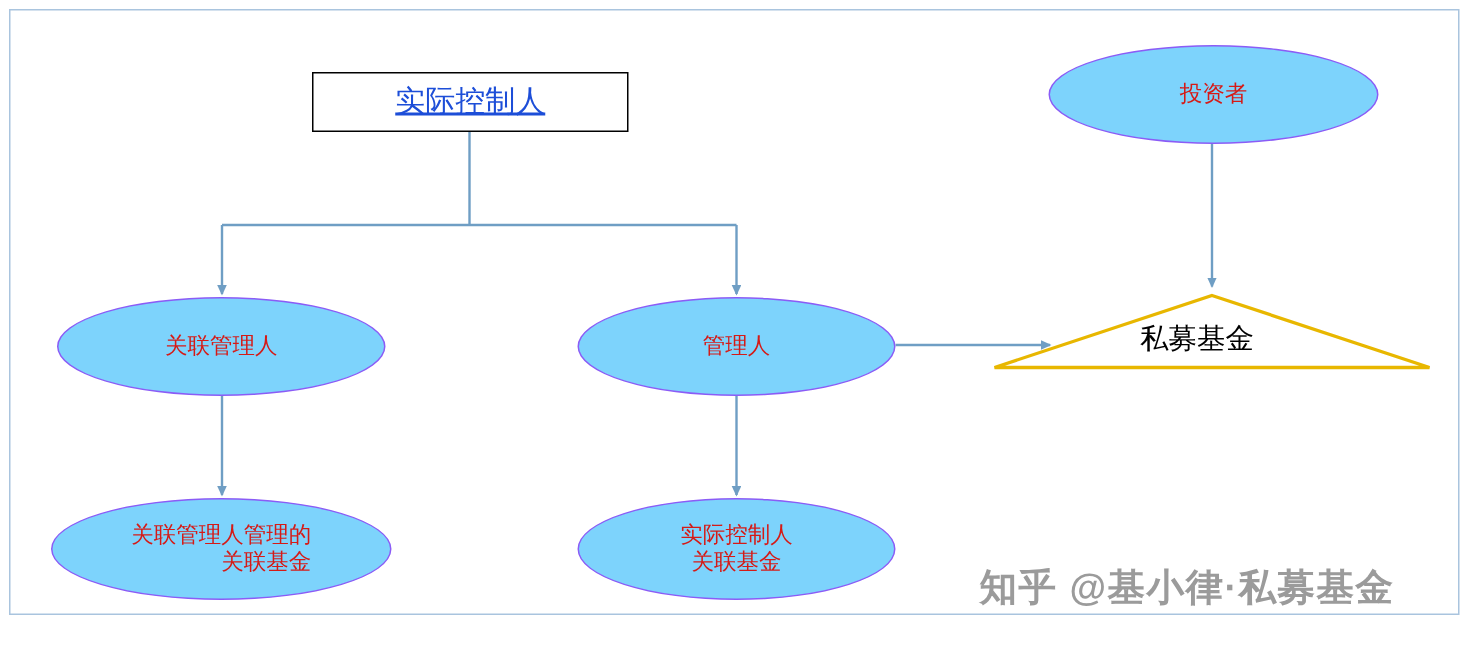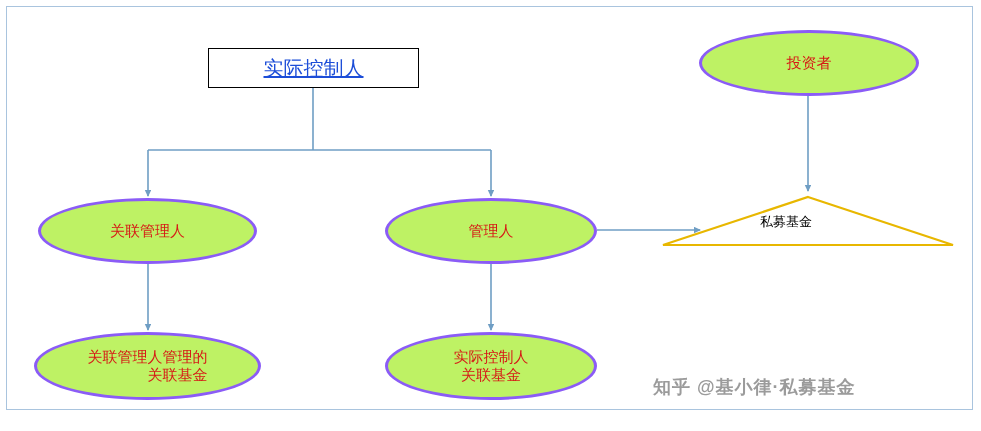--- a/index.html
+++ b/index.html
@@ -42,37 +42,37 @@
     line-height: 1.22;
   }
   .rect-node {
     border: 1px solid #000000;
     background: #ffffff;
     color: #1d4ed8;
     font-size: 20px;
     text-decoration: underline;
   }
   .ellipse-node {
-    border: 3px solid #8b5cf6;
+    border: 1px solid #8b5cf6;
     border-radius: 50%;
-    background: #bef264;
+    background: #7dd3fc;
     color: #d61a16;
     font-size: 15px;
   }
   .tri-label {
     position: absolute;
     color: #000000;
-    font-size: 13px;
+    font-size: 19px;
     text-align: left;
     white-space: nowrap;
   }
   .watermark {
     position: absolute;
     color: #9b9b9b;
-    font-size: 18px;
+    font-size: 25px;
     font-weight: bold;
     white-space: nowrap;
     letter-spacing: 1px;
   }
 </style>
 </head>
 <body>
 
 <div id="canvas">
 

